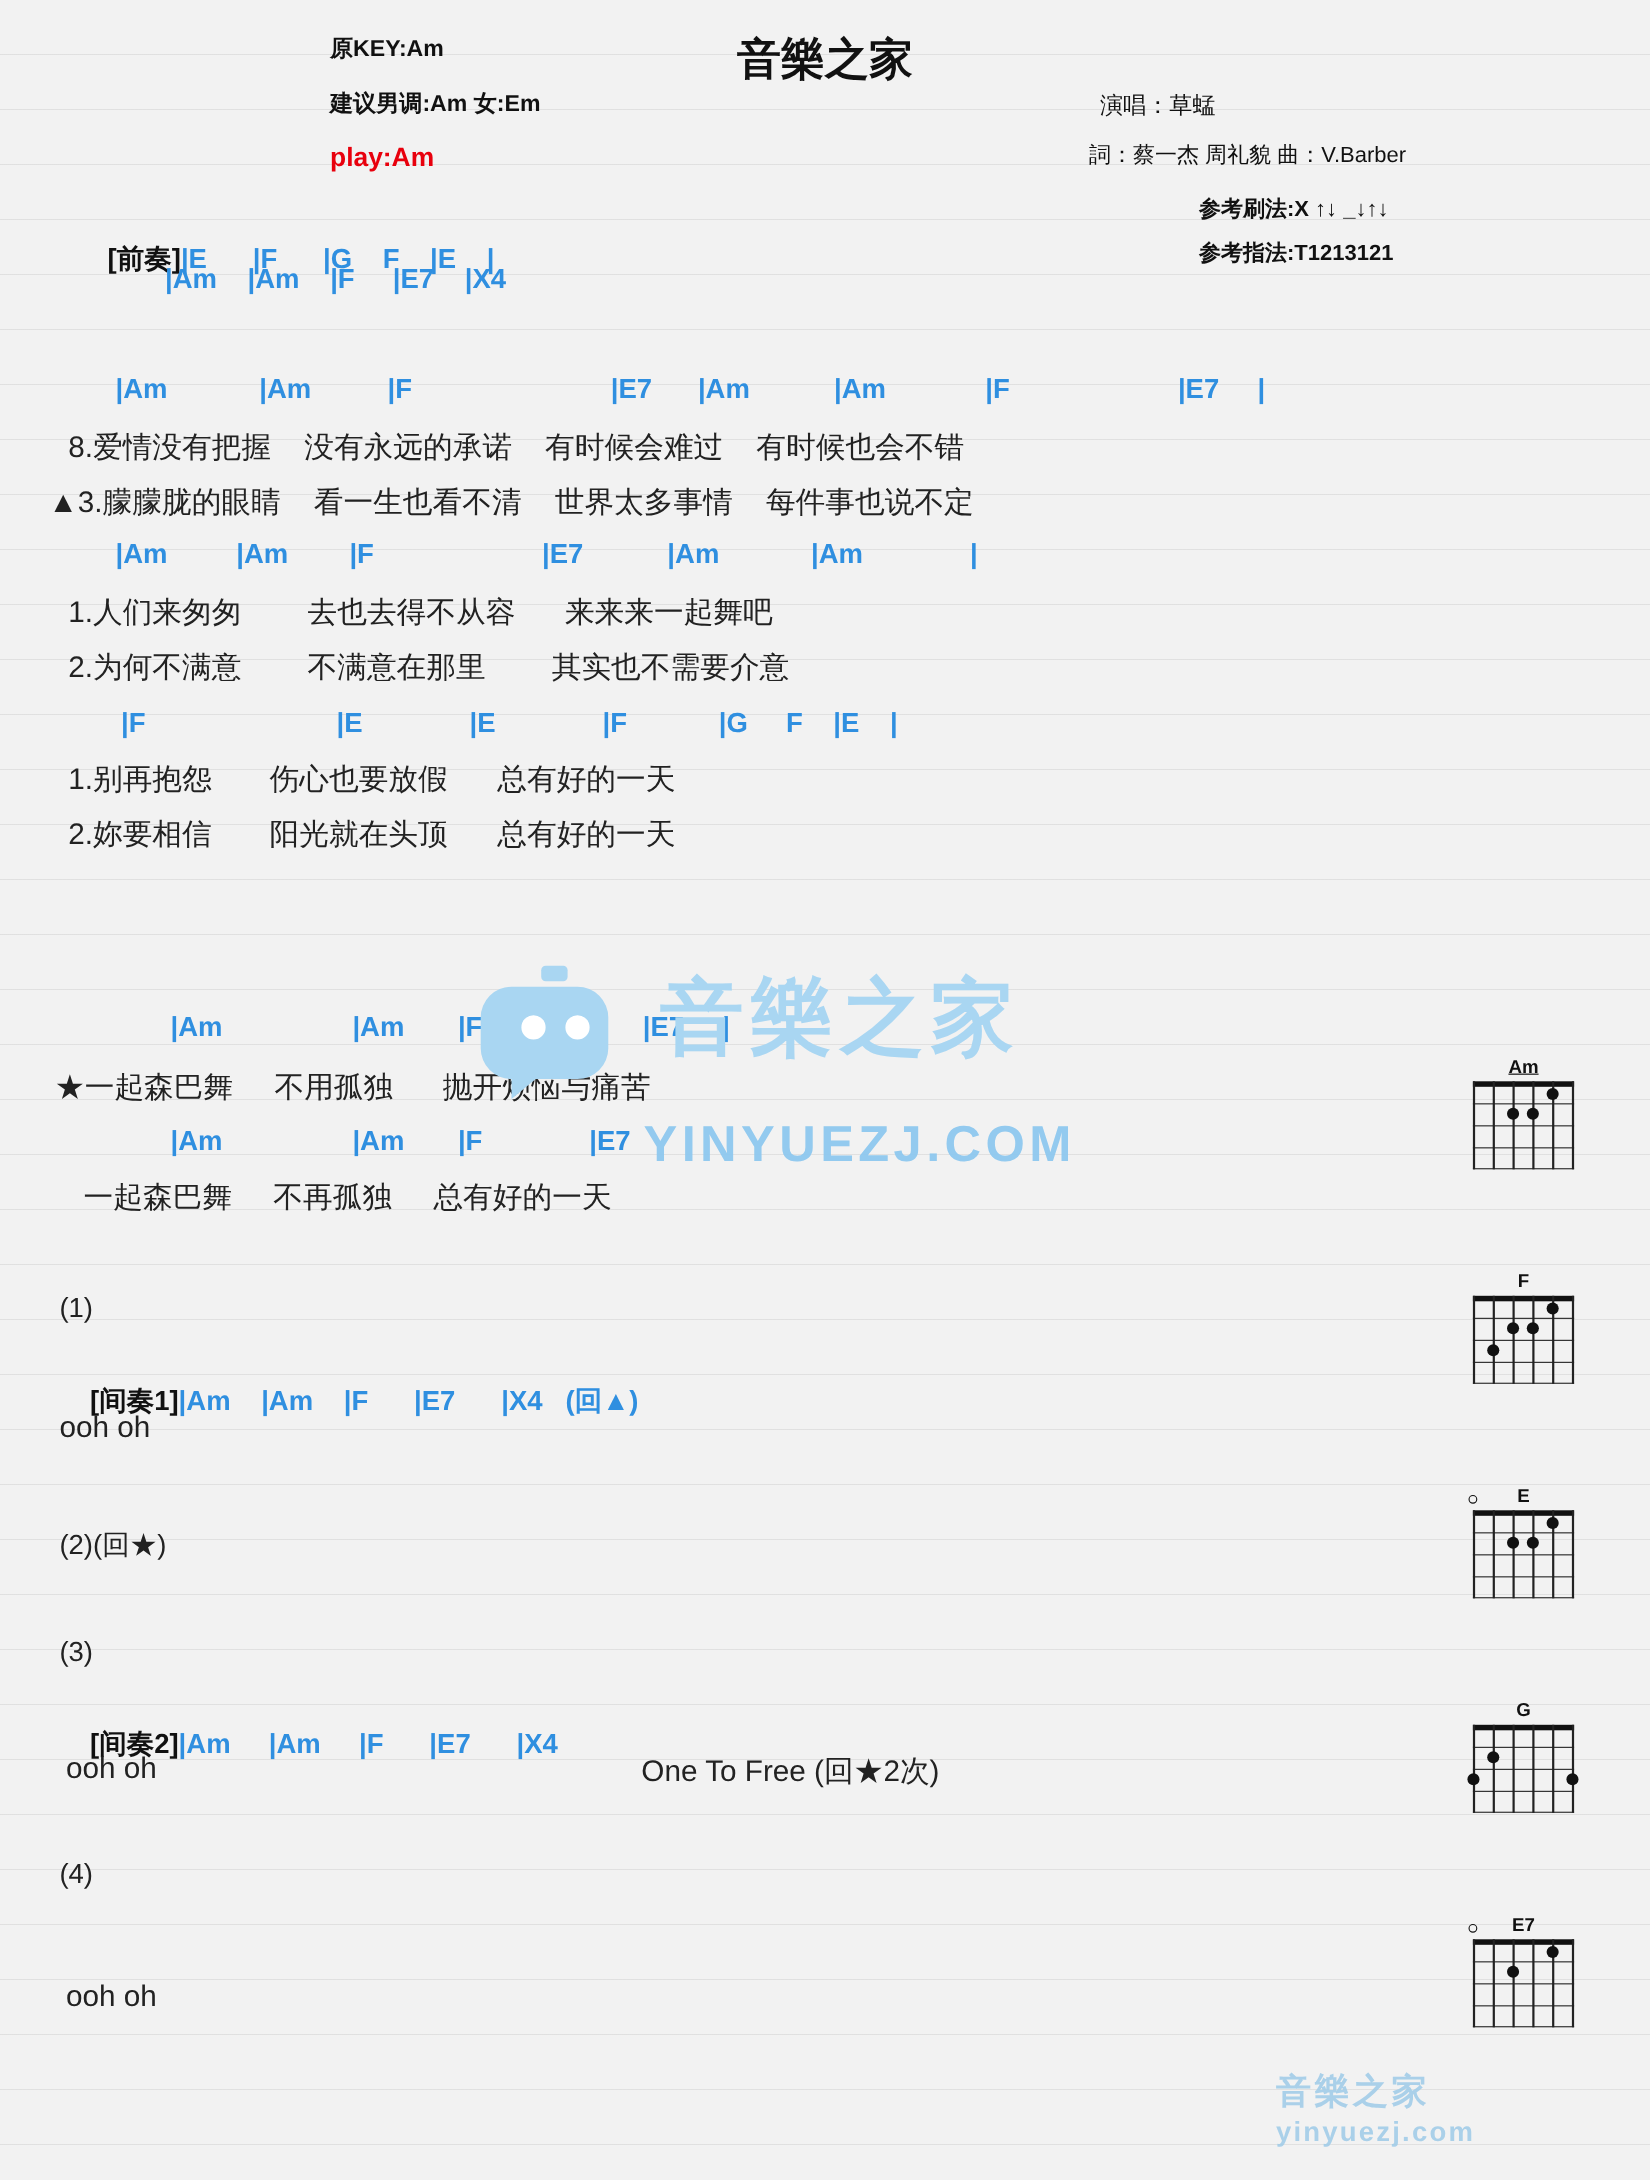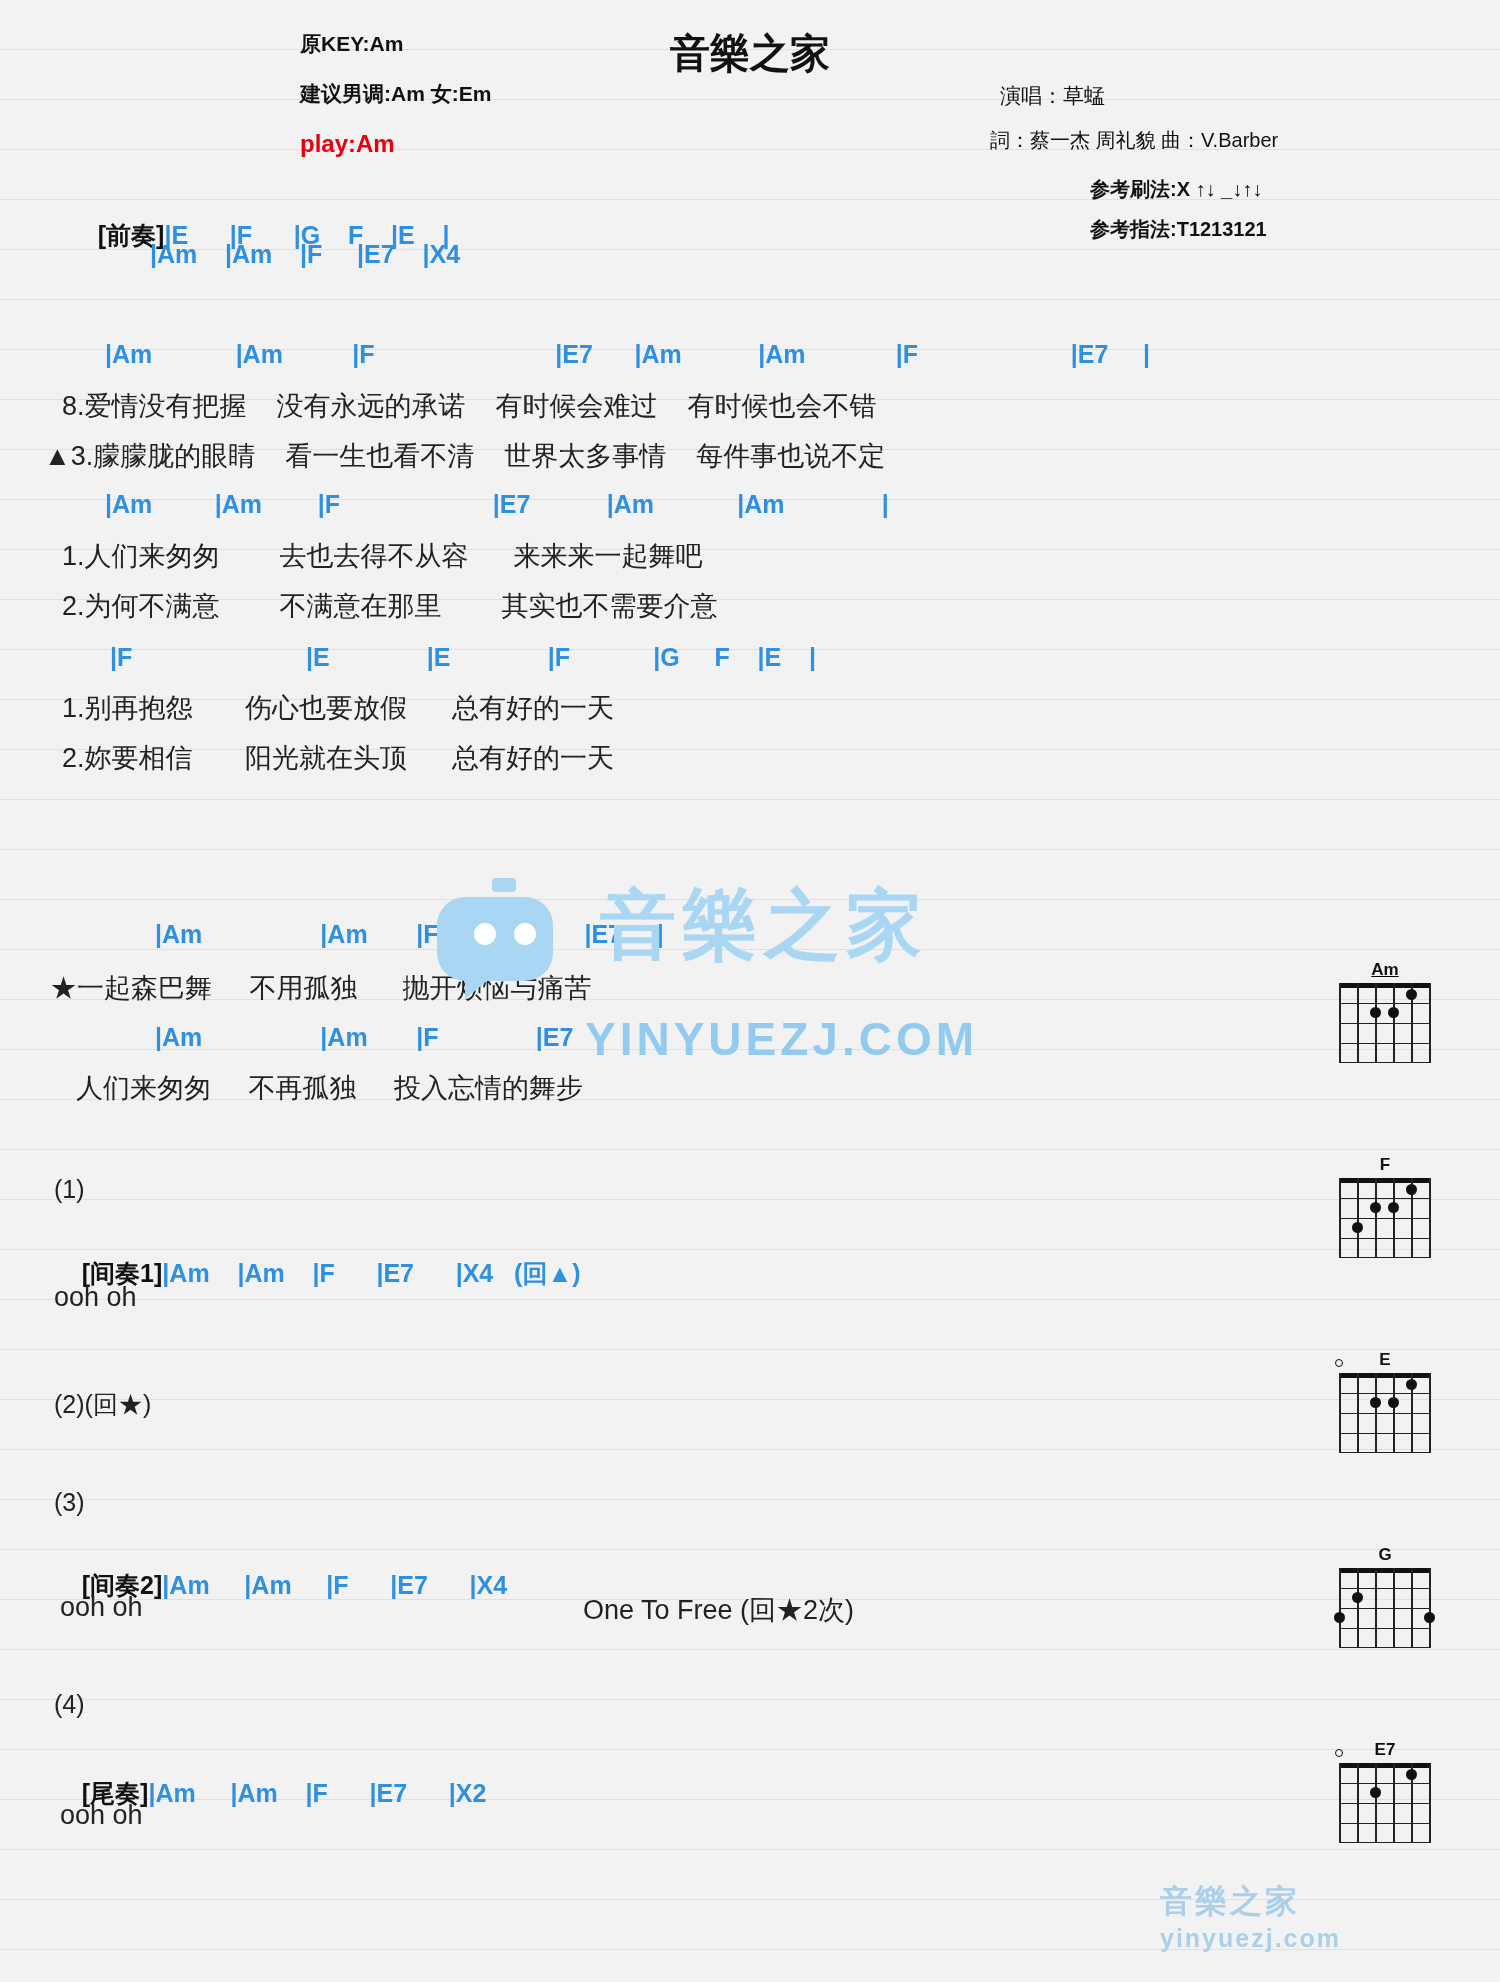--- a/index.html
+++ b/index.html
@@ -125,41 +125,38 @@
   <div class="row lyric" style="left:62px; top:538px;">1.人们来匆匆        去也去得不从容      来来来一起舞吧</div>
   <div class="row lyric" style="left:62px; top:588px;">2.为何不满意        不满意在那里        其实也不需要介意</div>
 
   <div class="row chordline" style="left:110px; top:643px;">|F                         |E              |E              |F            |G     F    |E    |</div>
   <div class="row lyric" style="left:62px; top:690px;">1.别再抱怨       伤心也要放假      总有好的一天</div>
   <div class="row lyric" style="left:62px; top:740px;">2.妳要相信       阳光就在头顶      总有好的一天</div>
 
   <div class="row chordline" style="left:155px; top:920px;">|Am                 |Am       |F                     |E7     |</div>
   <div class="row lyric" style="left:50px; top:970px;">★一起森巴舞     不用孤独      抛开烦恼与痛苦</div>
   <div class="row chordline" style="left:155px; top:1023px;">|Am                 |Am       |F              |E7</div>
-  <div class="row lyric" style="left:76px; top:1070px;">人们来匆匆     不再孤独     投入忘情的舞步</div>
+  <div class="row lyric" style="left:76px; top:1070px;">一起森巴舞     不再孤独     总有好的一天</div>
 
   <div class="row lyric" style="left:54px; top:1175px; font-size:25px;">(1)</div>
   <div class="row chordline" style="left:54px; top:1228px;">
     <span class="sect">[间奏1]</span><span>|Am    |Am    |F      |E7      |X4   (回▲)</span>
   </div>
   <div class="row lyric" style="left:54px; top:1282px;">ooh oh</div>
 
   <div class="row lyric" style="left:54px; top:1388px; font-size:25px;">(2)(回★)</div>
 
   <div class="row lyric" style="left:54px; top:1488px; font-size:25px;">(3)</div>
   <div class="row chordline" style="left:54px; top:1540px;">
     <span class="sect">[间奏2]</span><span>|Am     |Am     |F      |E7      |X4</span>
   </div>
   <div class="row lyric" style="left:60px; top:1592px;">ooh oh</div>
   <div class="row lyric" style="left:583px; top:1592px;">One To Free (回★2次)</div>
 
   <div class="row lyric" style="left:54px; top:1690px; font-size:25px;">(4)</div>
-  <div class="row chordline" style="left:54px; top:1748px;">
-    <span class="sect">[尾奏]</span><span>|Am     |Am    |F      |E7      |X2</span>
-  </div>
   <div class="row lyric" style="left:60px; top:1800px;">ooh oh</div>
 
   <svg class="wm-logo" viewBox="0 0 150 140">
     <path d="M35 35 h60 a28 28 0 0 1 28 28 v28 a28 28 0 0 1 -28 28 h-38 l-22 18 v-18 a28 28 0 0 1 -28 -28 v-28 a28 28 0 0 1 28 -28 z" fill="#a9d6f2"></path>
     <circle cx="55" cy="72" r="11" fill="#ffffff"></circle>
     <circle cx="95" cy="72" r="11" fill="#ffffff"></circle>
     <rect x="62" y="16" width="24" height="14" rx="4" fill="#a9d6f2"></rect>
   </svg>
   <div class="wm-cn">音樂之家</div>
   <div class="wm-text">YINYUEZJ.COM</div>

